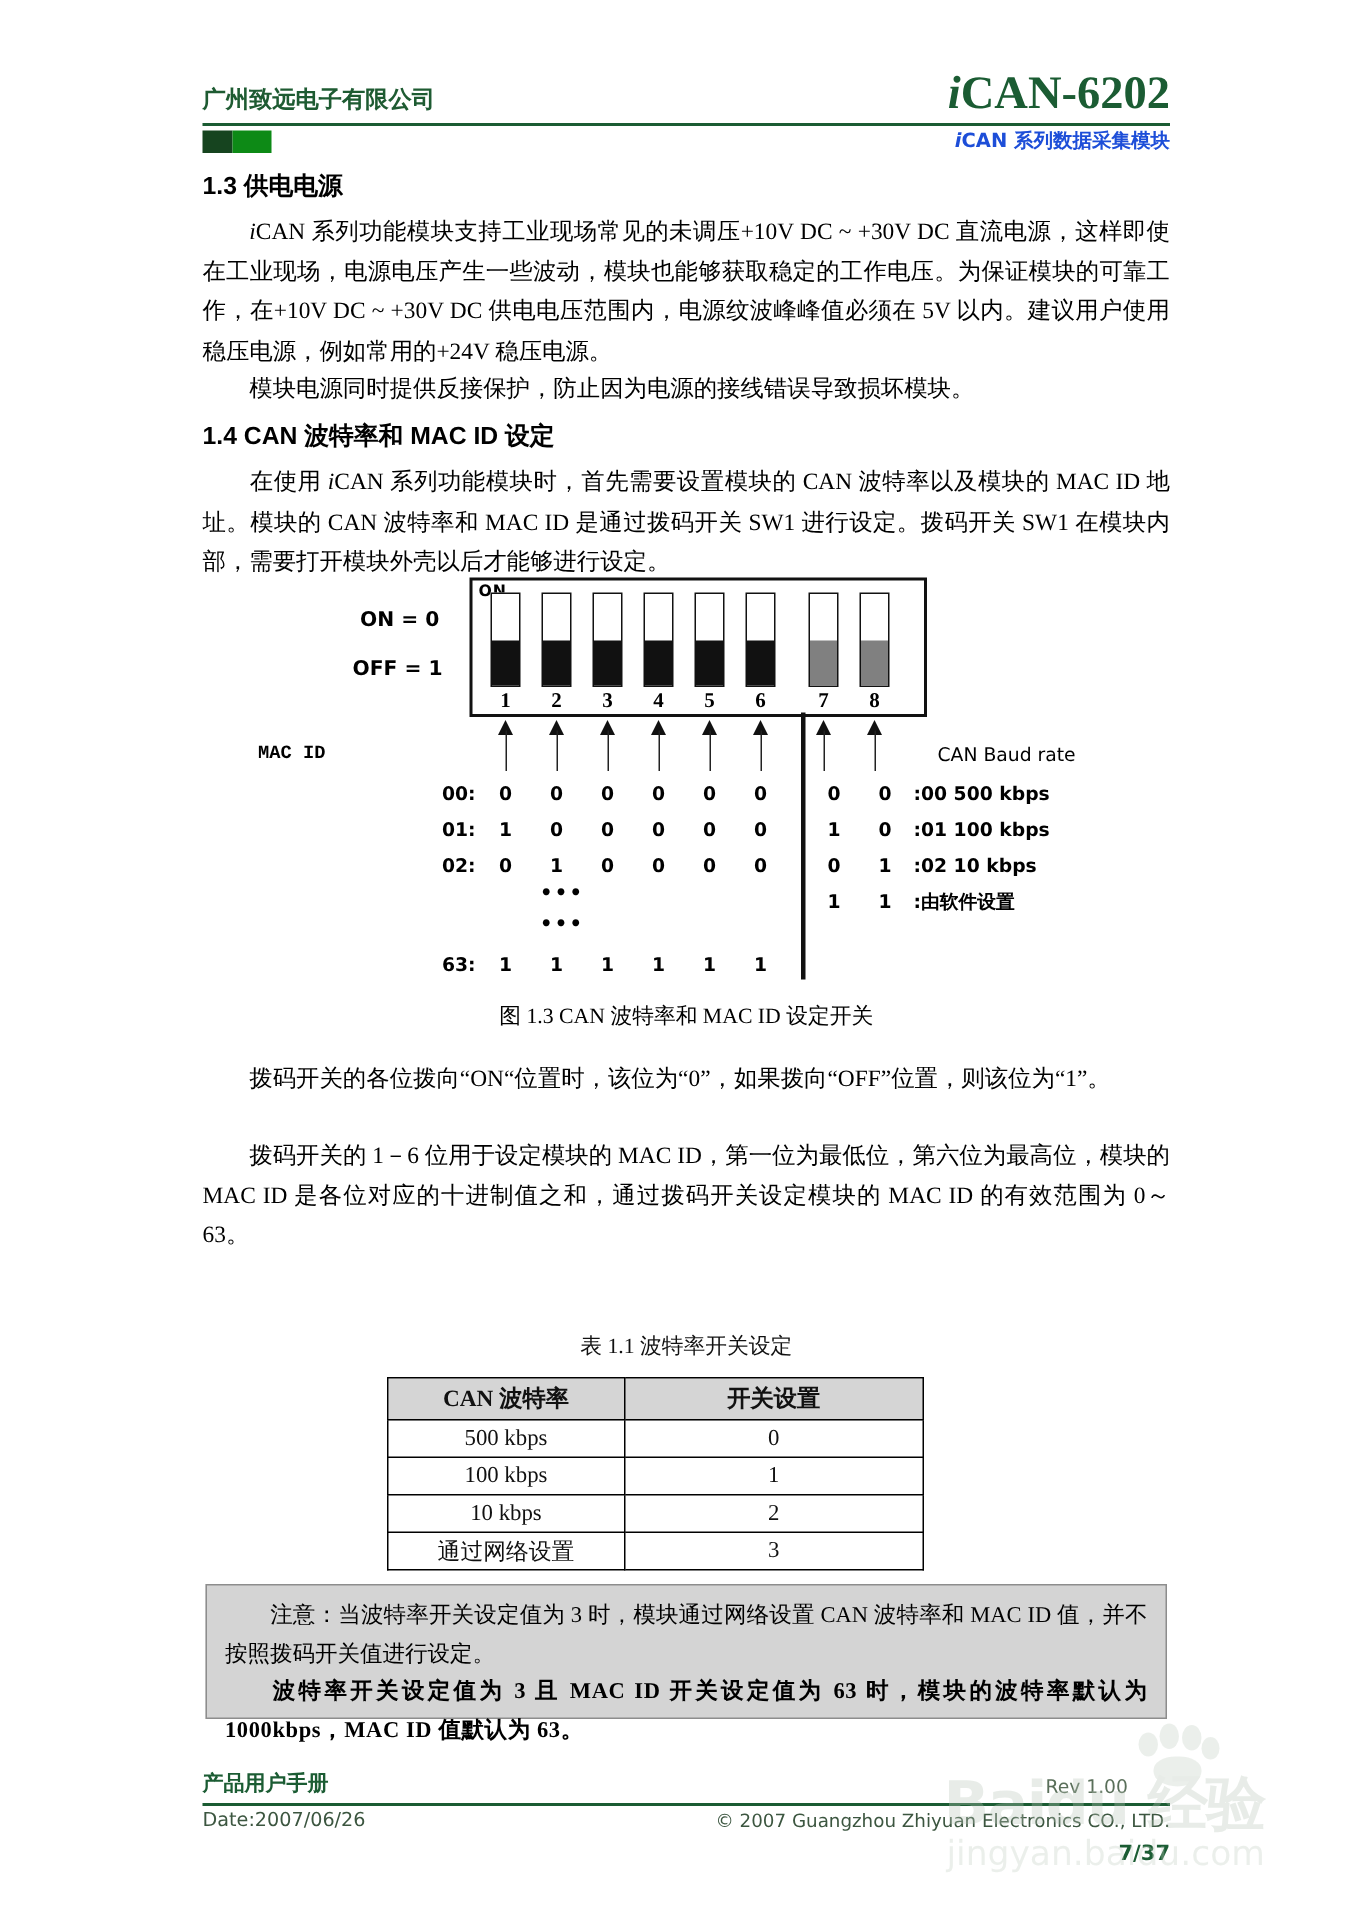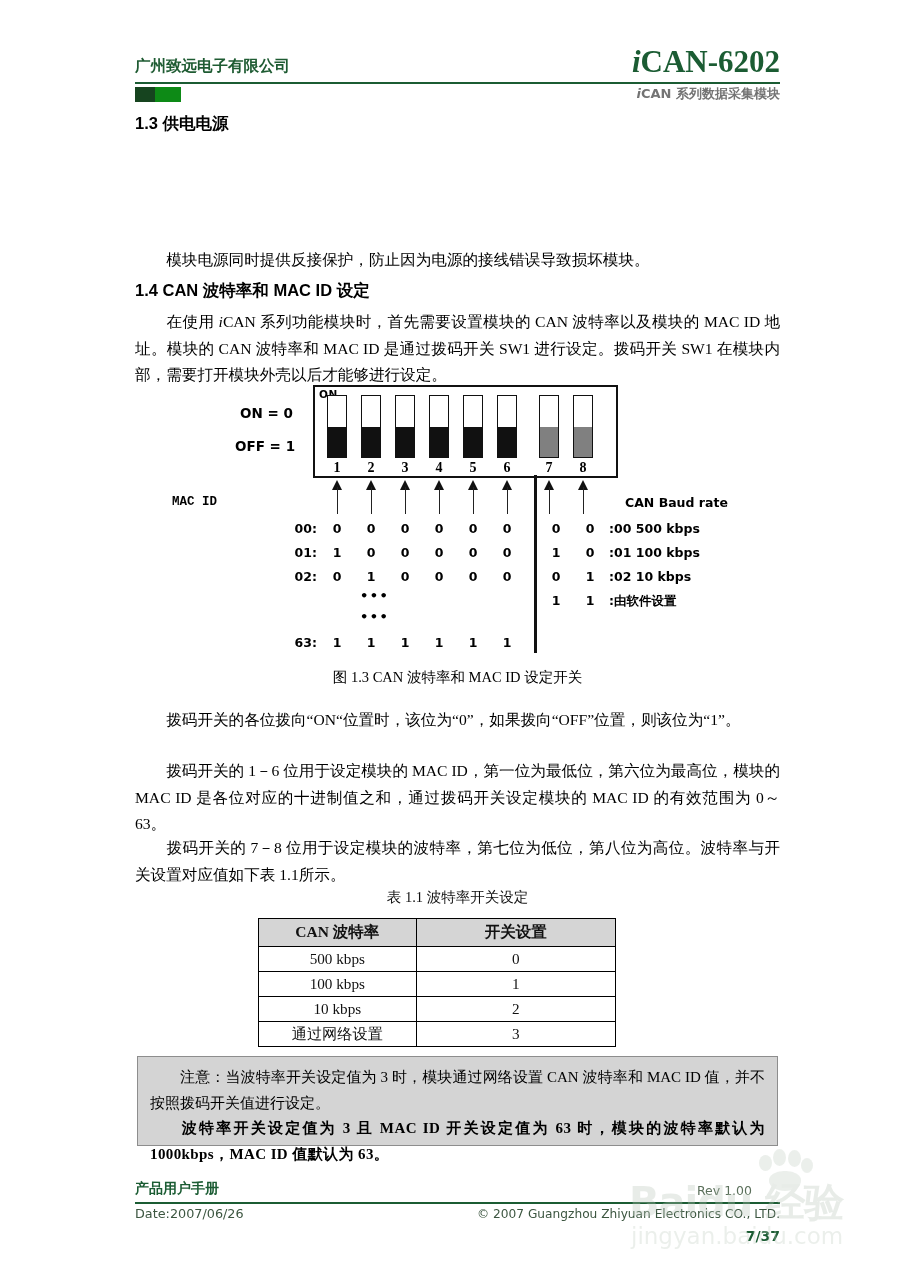--- a/index.html
+++ b/index.html
@@ -56,21 +56,21 @@
     height: 2px;
     background: #1b5c33;
   }
   .hdr-sub {
     position: absolute;
     right: 0;
     top: 33px;
     font-family: "DejaVu Sans", "Liberation Sans", sans-serif;
     font-weight: bold;
     font-size: 13px;
-    color: #737373;
+    color: #1d4ed8;
   }
   .hdr-sub .ital { font-style: italic; }
   .logo-block {
     position: absolute;
     left: 0;
     top: 35px;
     width: 60px;
     height: 15px;
   }
   .logo-block .l1 { position:absolute; left:0;  top:0; width:20px; height:15px; background:#16441f; }
@@ -223,21 +223,21 @@
     position: absolute;
     left: 399px;
     top: 95px;
     width: 2.5px;
     height: 178px;
     background: #111;
   }
   .baud-title {
     position: absolute;
     font-family: "DejaVu Sans", "Liberation Sans", sans-serif;
-    font-weight: bold;
+    font-weight: normal;
     font-size: 12.5px;
     color: #000;
     white-space: nowrap;
   }
   .baud-text {
     position: absolute;
     font-family: "DejaVu Sans", "Liberation Sans", sans-serif;
     font-weight: bold;
     font-size: 12.5px;
     color: #000;
@@ -418,20 +418,21 @@
       <span class="l1"></span>
       <span class="l2"></span>
     </div>
   </div>
 
   <div class="h2" style="left:135px; top:113px;">
     <span>1.3</span>
     <span>供电电源</span>
   </div>
 
+  <div class="para" style="top:142px;"><span class="ind"></span><span class="ital">i</span><span>CAN 系列功能模块支持工业现场常见的未调压+10V DC ~ +30V DC 直流电源，这样即使在工业现场，电源电压产生一些波动，模块也能够获取稳定的工作电压。为保证模块的可靠工作，在+10V DC ~ +30V DC 供电电压范围内，电源纹波峰峰值必须在 5V 以内。建议用户使用稳压电源，例如常用的+24V 稳压电源。</span></div>
 
   <div class="para" style="top:247px;"><span class="ind"></span><span>模块电源同时提供反接保护，防止因为电源的接线错误导致损坏模块。</span></div>
 
   <div class="h2" style="left:135px; top:280px;">
     <span>1.4</span>
     <span>CAN 波特率和 MAC ID 设定</span>
   </div>
 
   <div class="para" style="top:309px;"><span class="ind"></span><span>在使用 </span><span class="ital">i</span><span>CAN 系列功能模块时，首先需要设置模块的 CAN 波特率以及模块的 MAC ID 地址。模块的 CAN 波特率和 MAC ID 是通过拨码开关 SW1 进行设定。拨码开关 SW1 在模块内部，需要打开模块外壳以后才能够进行设定。</span></div>
 
@@ -565,21 +566,20 @@
         <div class="baud-text" style="left: 474px; top: 213px;">:由软件设置</div>
       </div>
   </div>
 
   <div class="caption" style="top:668px;">图 1.3   CAN 波特率和 MAC ID 设定开关</div>
 
   <div class="para" style="top:707px;"><span class="ind"></span><span>拨码开关的各位拨向“ON“位置时，该位为“0”，如果拨向“OFF”位置，则该位为“1”。</span></div>
 
   <div class="para" style="top:758px;"><span class="ind"></span><span>拨码开关的 1－6 位用于设定模块的 MAC ID，第一位为最低位，第六位为最高位，模块的 MAC ID 是各位对应的十进制值之和，通过拨码开关设定模块的 MAC ID 的有效范围为 0～63。</span></div>
 
-  <div class="para" style="top:835px;"><span class="ind"></span><span>拨码开关的 7－8 位用于设定模块的波特率，第七位为低位，第八位为高位。波特率与开关设置对应值如下表 1.1所示。</span></div>
 
   <div id="tbl-caption">表 1.1   波特率开关设定</div>
 
   <table id="baud-table">
     <colgroup>
         <col class="c1">
         <col class="c2">
       </colgroup>
     <thead>
       <tr>

